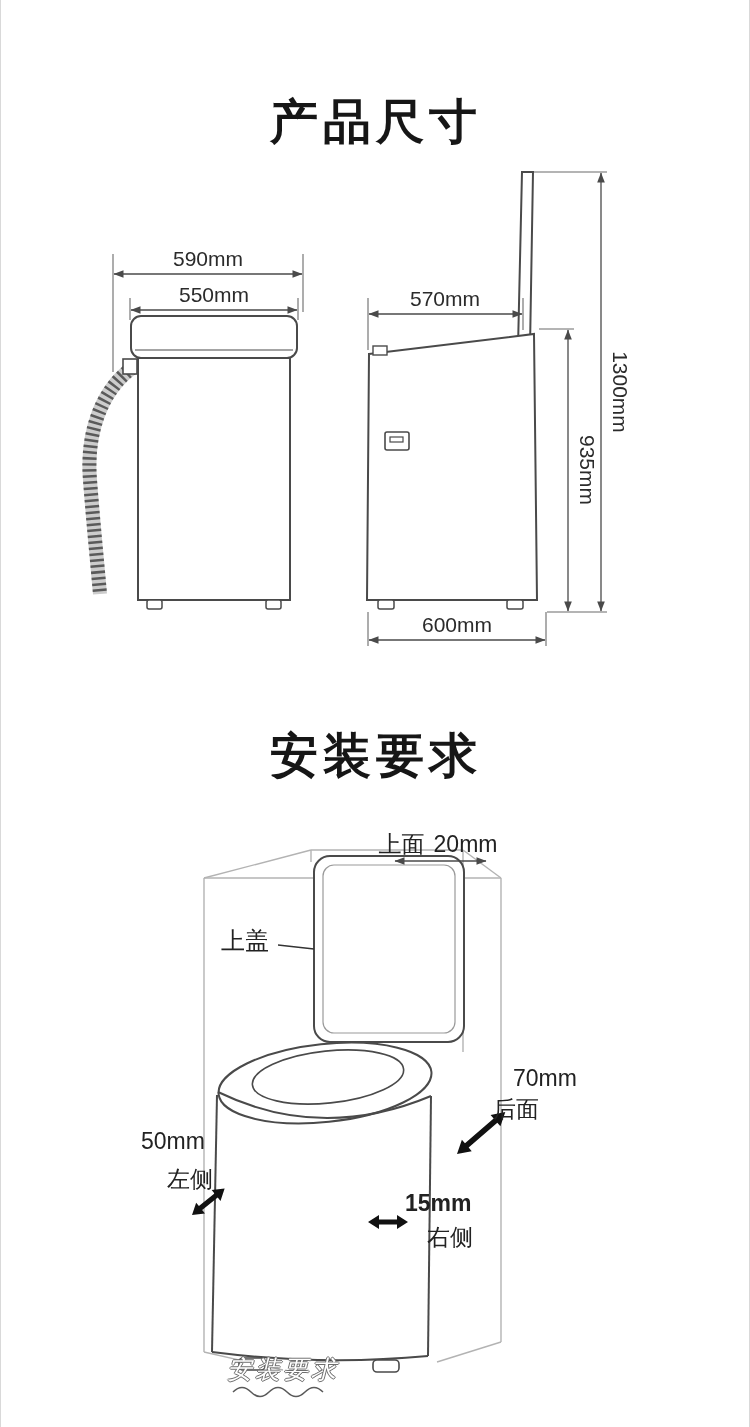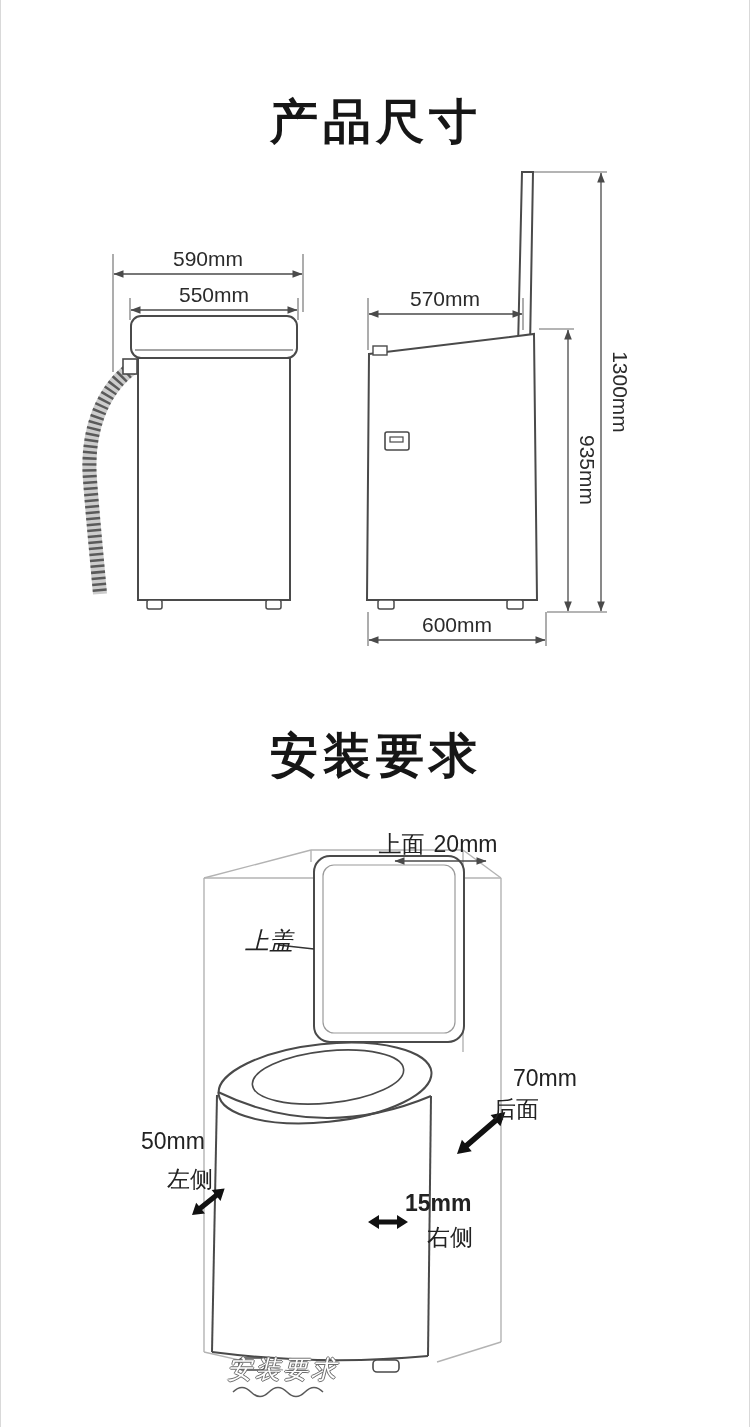--- a/index.html
+++ b/index.html
@@ -189,21 +189,21 @@
 
   <div class="title" style="left:375px;top:724px;">安装要求</div>
 
   <div class="title" style="left:375px;top:90px;">产品尺寸</div>
 
   <div class="lbl lbl-23 top-clearance" style="left:437px;top:832px;">
     <span>上面</span>
     <span>20mm</span>
   </div>
 
-  <div class="lbl lbl-24" style="left:244px;top:928px;font-style:italic;">上盖</div>
+  <div class="lbl lbl-24" style="left:220px;top:928px;">上盖</div>
 
   <div class="lbl lbl-23" style="left:512px;top:1066px;">70mm</div>
   <div class="lbl lbl-23" style="left:492px;top:1097px;">后面</div>
 
   <div class="lbl lbl-23" style="left:140px;top:1129px;">50mm</div>
   <div class="lbl lbl-23" style="left:146px;top:1167px;margin-left:20px;">左侧</div>
 
   <div class="lbl lbl-23" style="left:404px;top:1191px;font-weight:bold;">15mm</div>
   <div class="lbl lbl-23" style="left:404px;top:1225px;margin-left:22px;">右侧</div>
 

